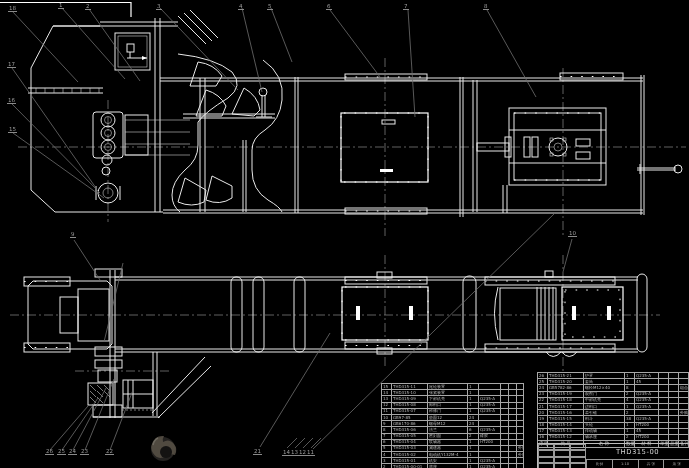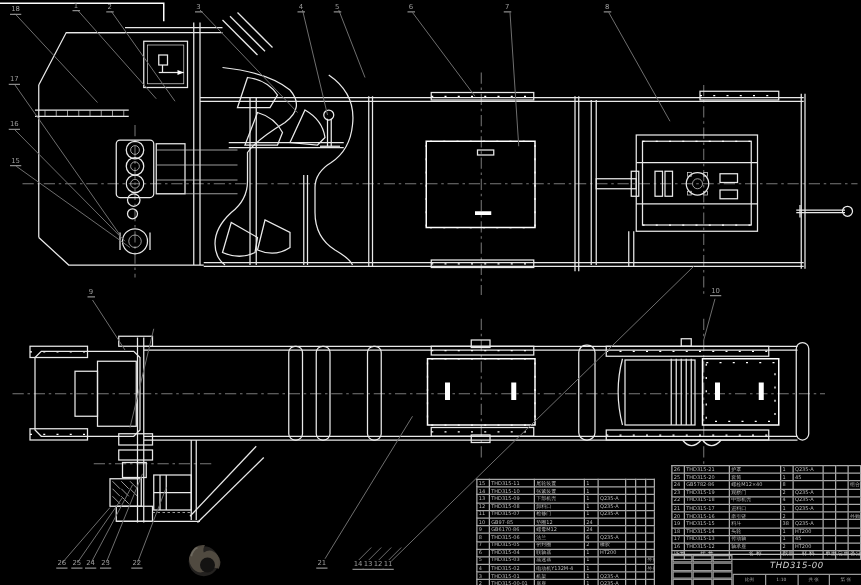--- a/index.html
+++ b/index.html
@@ -26,21 +26,21 @@
               border:1px solid #bdbdbd;display:flex;color:#d5d5d5;}
   #tb-grid{width:48px;height:100%;display:grid;grid-template-columns:repeat(3,1fr);
            grid-template-rows:repeat(4,1fr);}
   #tb-grid div{border:0.5px solid #9a9a9a;}
   #tb-title{width:52px;border-left:1px solid #bdbdbd;border-right:1px solid #bdbdbd;
             display:flex;flex-direction:column;align-items:center;justify-content:center;}
   #tb-title .t1{font-size:6.4px;line-height:7px;white-space:nowrap;transform:scaleX(.82);}
   #tb-title .t2{font-size:6.2px;line-height:7px;}
   #tb-no{flex:1;display:flex;flex-direction:column;}
   #tb-no .no{flex:1;display:flex;align-items:center;justify-content:center;
-             font-size:6.8px;letter-spacing:.5px;font-style:italic;}
+             font-size:6.8px;letter-spacing:.5px;}
   #tb-no .meta{height:9px;display:flex;border-top:0.5px solid #9a9a9a;}
   #tb-no .meta div{flex:1;border-left:0.5px solid #9a9a9a;font-size:3.6px;line-height:8px;
                    text-align:center;color:#aaaaaa;overflow:hidden;white-space:nowrap;}
 </style>
 </head>
 <body>
 
 <div id="stage">
 
 <svg width="689" height="468" viewBox="0 0 689 468">

